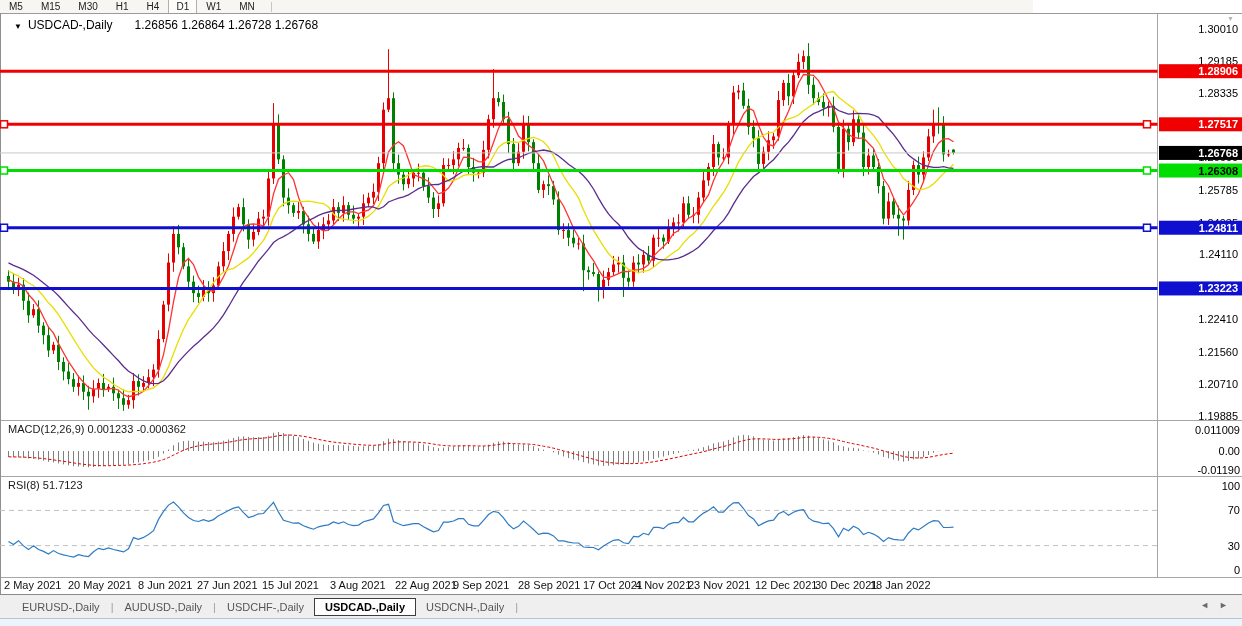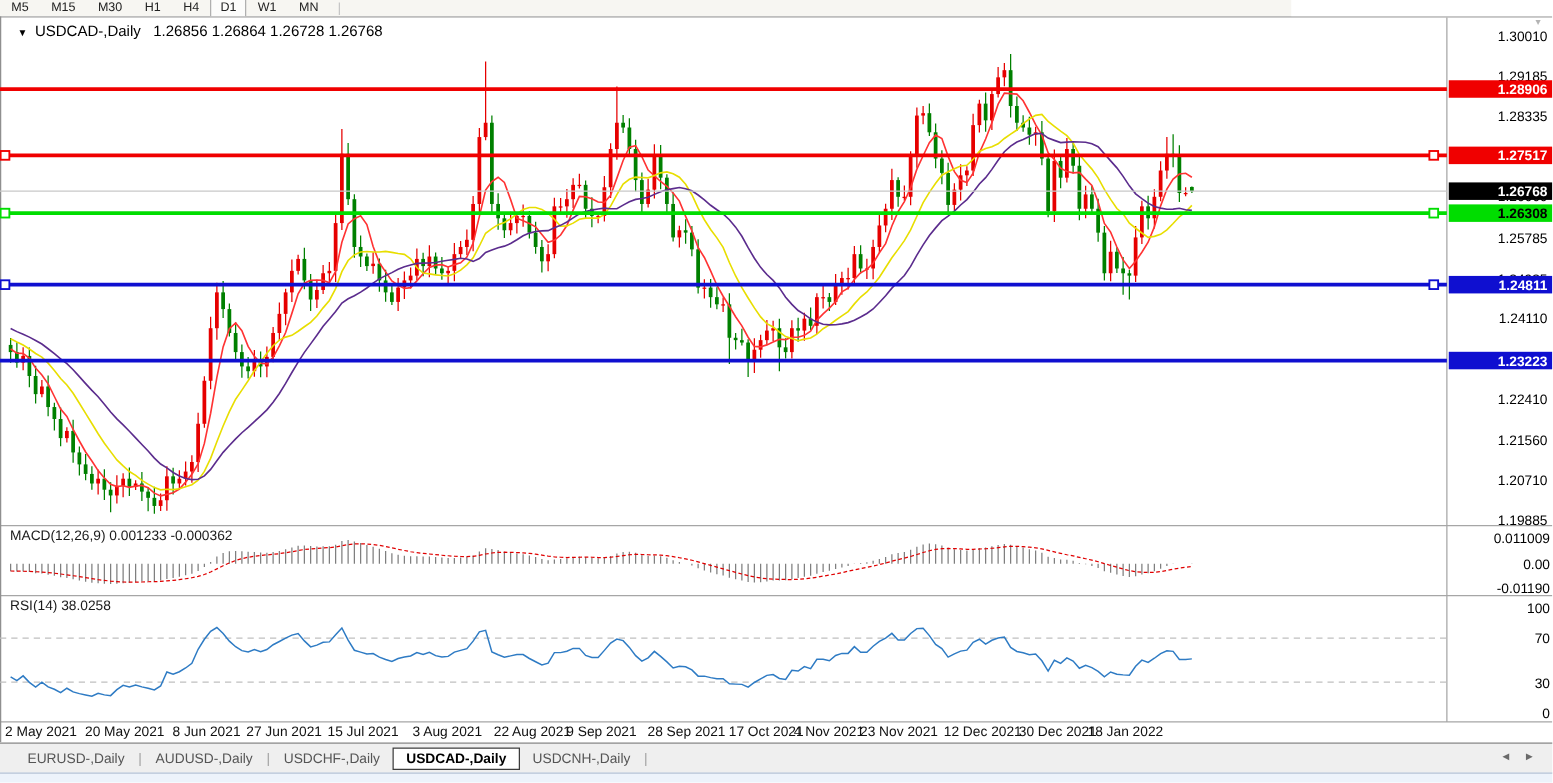--- a/index.html
+++ b/index.html
@@ -8,21 +8,21 @@
   .toolbar{position:absolute;top:0;left:0;width:1033px;height:13px;background:#f7f6f2;
     border-bottom:1px solid #9a9a9a;display:flex;align-items:center;font-size:10px;color:#222;}
   .tf{padding:0 9px;height:12px;line-height:12px;cursor:default;}
   .tf.active{background:#fcfcfb;border:1px solid #b0b0b0;border-radius:2px;padding:16px 7px;height:10px;line-height:10px;}
   .tb-sep{width:1px;height:10px;background:#c6c6c6;margin:0 7px;}
   
   .chart-window{position:absolute;top:13px;left:0;width:1242px;height:419px;background:#fff;}
   .chart-window svg{position:absolute;top:0;left:0;}
   .chart-title{position:absolute;top:18px;left:14px;font-size:12px;color:#000;z-index:5;pointer-events:none;}
   .chart-title .dd{font-size:8px;margin-right:6px;color:#000;}
-  .chart-title .vals{margin-left:10px;}
+  .chart-title .vals{margin-left:22px;}
   .ind-label{position:absolute;left:8px;font-size:11px;color:#1a1a1a;z-index:5;pointer-events:none;}
   #macd-label{top:423px;}
   #rsi-label{top:479px;}
   .corner-marker{position:absolute;top:15px;right:8px;font-size:7px;color:#b4b4b4;z-index:5;}
   
   .tabstrip{position:absolute;top:594px;left:0;width:1242px;height:24px;background:#efefef;
     border-top:1px solid #8a8a8a;display:flex;align-items:center;font-size:11px;color:#555;}
   .tab{padding:3px 10px;cursor:default;white-space:nowrap;}
   .tab.active{background:#fff;border:1px solid #3c3c3c;color:#000;font-weight:bold;padding:2px 10px;}
   .tab-sep{color:#9f9f9f;padding:0 1px;}
@@ -715,21 +715,21 @@
         <text x="870" y="589">18 Jan 2022</text>
       </g>
     </svg>
 </div>
 
 <div class="chart-title">
   <span class="dd">▼</span><span>USDCAD-,Daily</span><span class="vals">1.26856 1.26864 1.26728 1.26768</span>
 </div>
 
 <div id="macd-label" class="ind-label">MACD(12,26,9) 0.001233 -0.000362</div>
-<div id="rsi-label" class="ind-label">RSI(14) 38.0258</div>
+<div id="rsi-label" class="ind-label">RSI(8) 51.7123</div>
 
 <div class="corner-marker">▼</div>
 
 <div class="tabstrip">
   <span style="width:12px"></span>
   <span class="tab">EURUSD-,Daily</span>
     <span class="tab-sep">|</span>
   <span class="tab">AUDUSD-,Daily</span>
     <span class="tab-sep">|</span>
   <span class="tab">USDCHF-,Daily</span>

